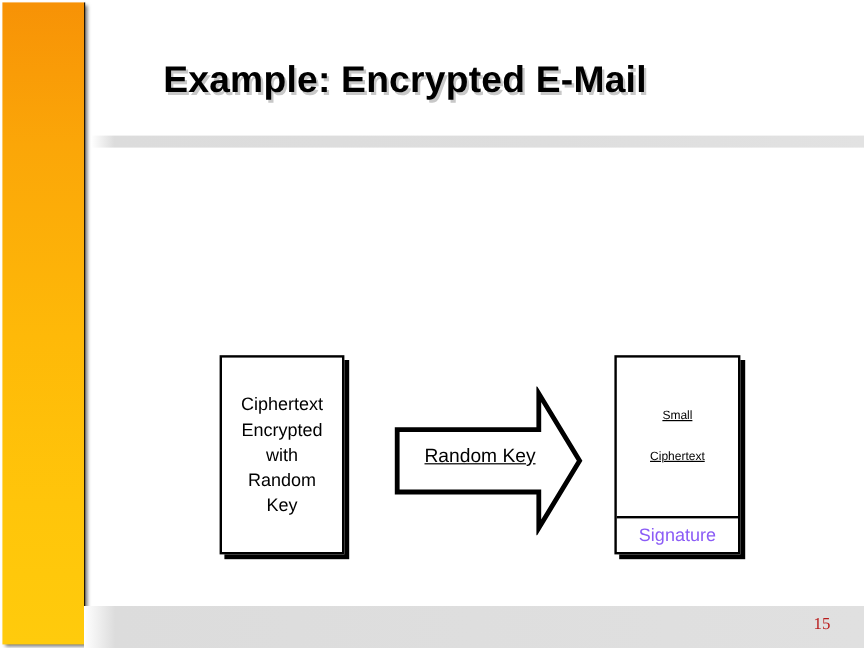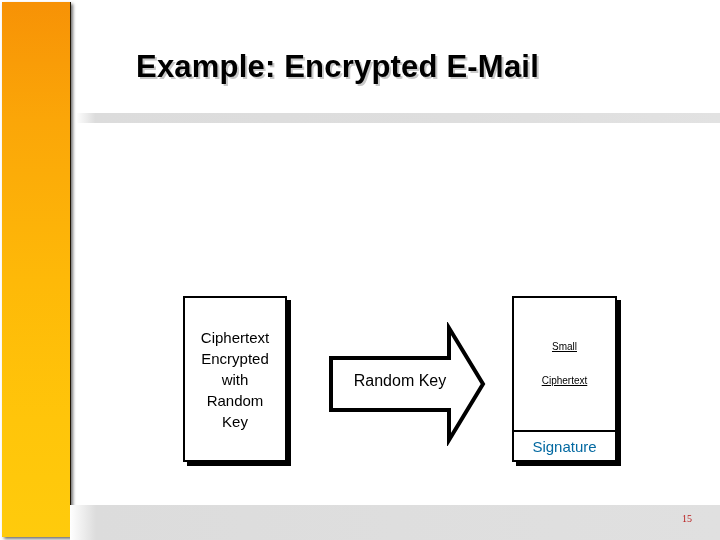--- a/index.html
+++ b/index.html
@@ -115,57 +115,58 @@
     line-height: 34px;
     color: #000000;
     text-decoration: underline;
   }
   .plaintext-signature {
     flex: 0 0 28px;
     display: flex;
     align-items: center;
     justify-content: center;
     font-size: 15px;
-    color: #0369a1;
+    color: #8b5cf6;
   }
 
   
   .arrow-wrap {
     position: absolute;
     left: 325px;
     top: 322px;
     width: 165px;
     height: 124px;
   }
   .arrow-wrap svg { display: block; }
   .arrow-label {
     position: absolute;
     left: 336px;
     top: 372px;
     width: 128px;
     text-align: center;
     font-size: 16px;
     color: #000000;
+    text-decoration: underline;
   }
 
   
   .footer-band {
     position: absolute;
     left: 70px;
     top: 505px;
     width: 650px;
     height: 35px;
     background: linear-gradient(to right, #ffffff 0%, #dcdcdc 4%, #dedede 50%, #e0e0e0 100%);
   }
   .page-number {
     position: absolute;
     right: 28px;
     top: 513px;
     font-family: "Liberation Serif", serif;
-    font-size: 10px;
+    font-size: 14px;
     color: #b91c1c;
     text-align: center;
   }
 </style>
 </head>
 <body>
 
 <div id="slide">
 
   <div class="side-bar"></div>

